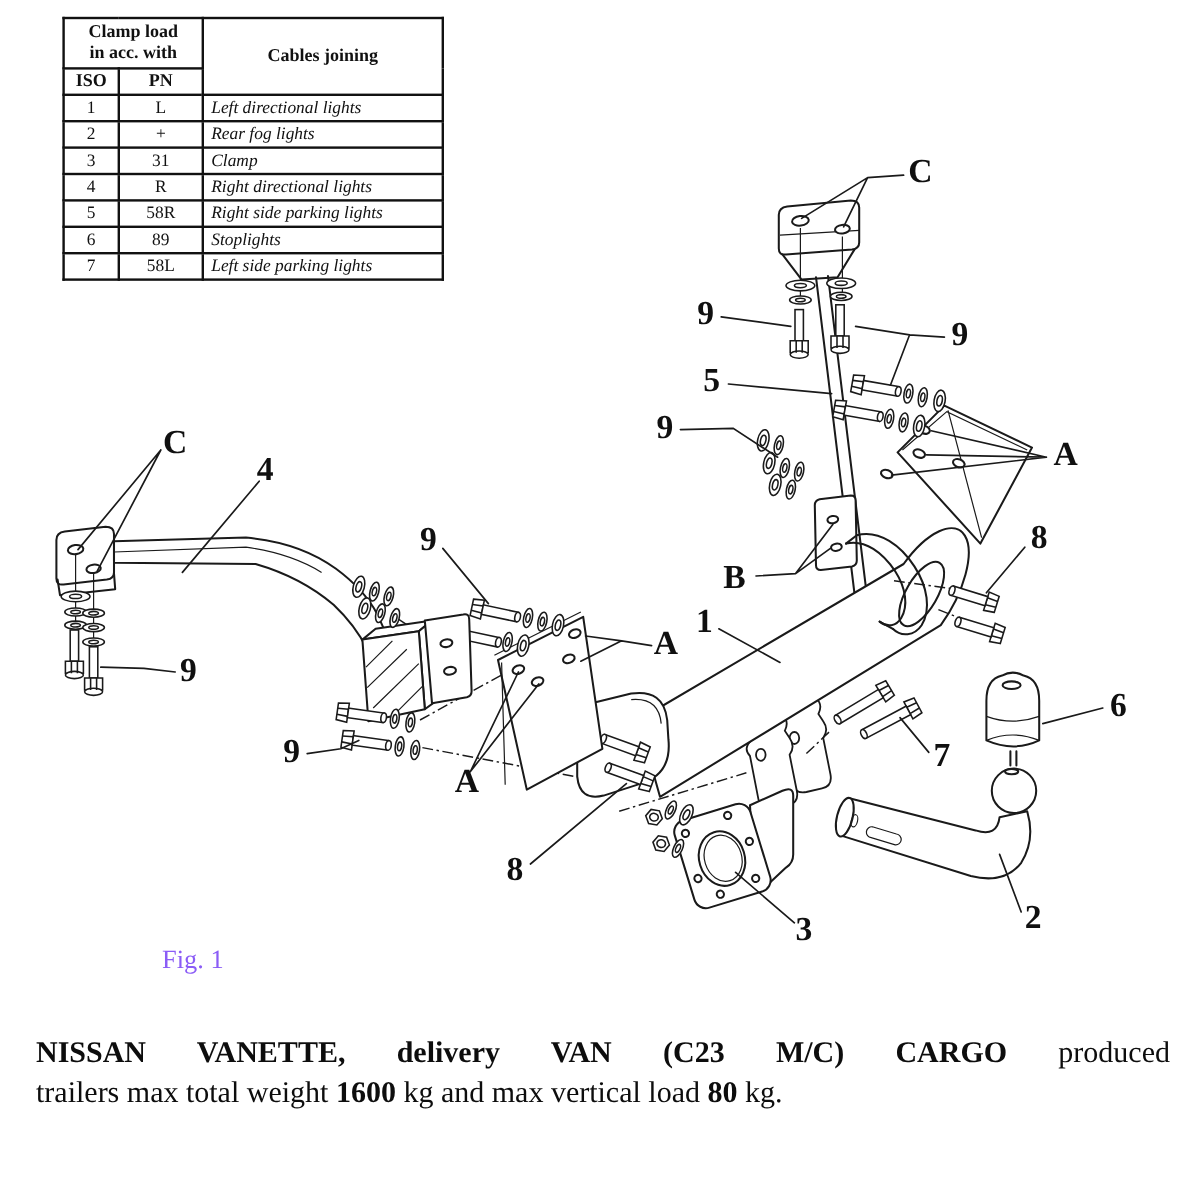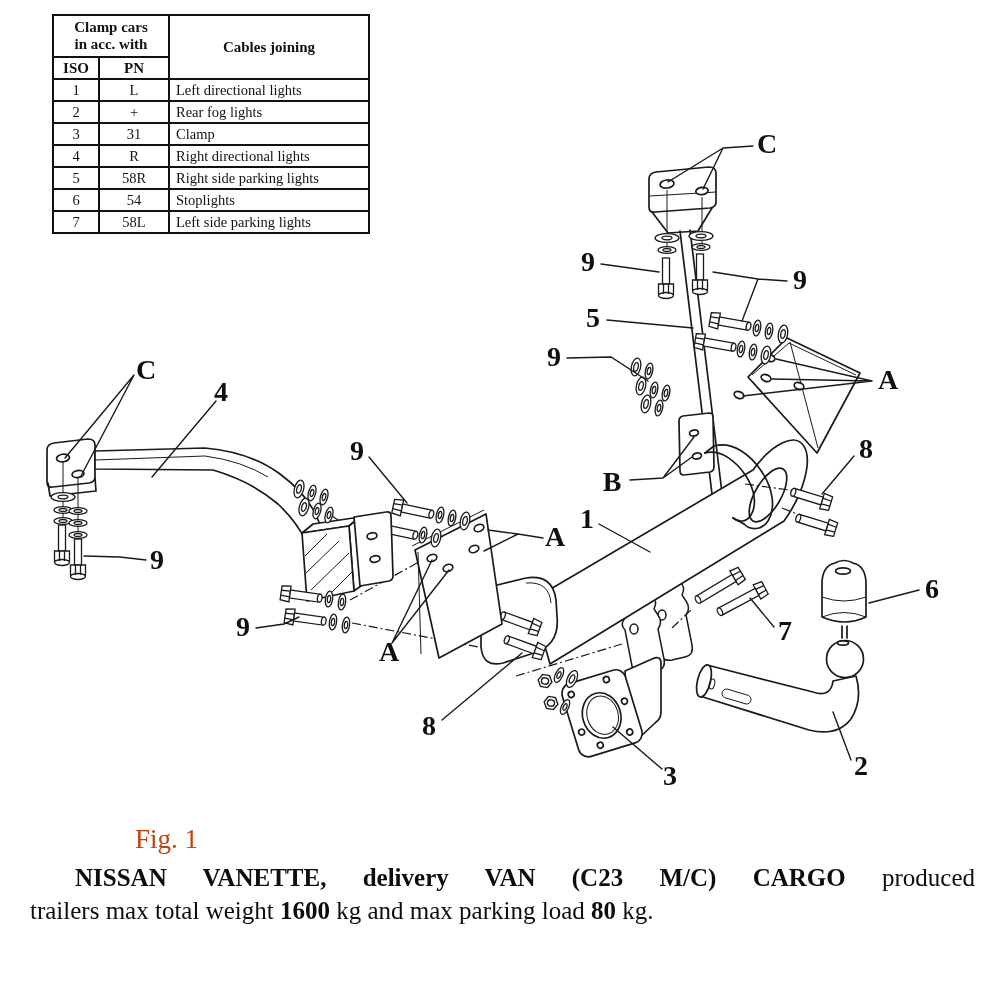--- a/index.html
+++ b/index.html
@@ -8,58 +8,58 @@
 
   
   .clamp-table{position:absolute;left:52px;top:14px;border-collapse:collapse;
                font-family:"Liberation Serif","DejaVu Serif",serif;color:#111;table-layout:fixed;}
   .clamp-table th,.clamp-table td{border:2px solid #111;padding:0;line-height:1.12;}
   .clamp-table th{font-size:15px;font-weight:bold;text-align:center;}
   .clamp-table td{font-size:14.5px;height:20px;}
   .clamp-table .hrow1{height:42px;}
   .clamp-table .hrow2 th{height:20px;}
   .clamp-table td.c{text-align:center;}
-  .clamp-table td.l{text-align:left;padding-left:6px;}
+  .clamp-table td.l{text-align:left;padding-left:6px;font-style:italic;}
 
   
   #diagram{position:absolute;left:0;top:0;width:1000px;height:1002px;}
   #diagram svg{position:absolute;left:0;top:0;}
   #callout-layer{position:absolute;left:0;top:0;width:1000px;height:1002px;pointer-events:none;}
   .callout{position:absolute;transform:translate(-50%,-54%);font-weight:bold;font-size:28px;
            font-family:"Liberation Serif","DejaVu Serif",serif;color:#101010;white-space:nowrap;}
 
   .ln{fill:none;stroke:#1a1a1a;stroke-width:1.7;stroke-linejoin:round;stroke-linecap:round;}
   .fw{fill:#ffffff;stroke:#1a1a1a;stroke-width:1.7;stroke-linejoin:round;}
   .thin{fill:none;stroke:#1a1a1a;stroke-width:1;}
   .lead{fill:none;stroke:#1a1a1a;stroke-width:1.4;stroke-linecap:round;}
   .dd{fill:none;stroke:#1a1a1a;stroke-width:1.2;stroke-dasharray:9 3 2 3;}
 
   
-  #fig-caption{position:absolute;left:135px;top:824px;font-size:27px;color:#c2410c;}
+  #fig-caption{position:absolute;left:135px;top:787px;font-size:22px;color:#8b5cf6;}
   #footer-text{position:absolute;left:30px;top:861px;width:945px;font-size:25px;line-height:33px;color:#0d0d0d;}
   .footer-line{text-align:justify;}
-  .footer-line.justify{text-align-last:justify;margin-left:45px;}
+  .footer-line.justify{text-align-last:justify;}
   .footer-line.indent{text-align:left;text-indent:105px;}
   .footer-line.plain{text-align:left;}
 </style>
 </head>
 <body>
 
 <div id="page">
 
   <table class="clamp-table">
     <colgroup>
         <col style="width:46px">
         <col style="width:70px">
         <col style="width:200px">
       </colgroup>
     <thead>
       <tr class="hrow1">
         <th colspan="2">
-          <div>Clamp cars</div>
+          <div>Clamp load</div>
           <div>in acc. with</div>
         </th>
         <th rowspan="2">Cables joining</th>
       </tr>
       <tr class="hrow2">
         <th>ISO</th>
         <th>PN</th>
       </tr>
     </thead>
     <tbody>
@@ -83,21 +83,21 @@
           <td class="c">R</td>
           <td class="l">Right directional lights</td>
         </tr>
         <tr>
           <td class="c">5</td>
           <td class="c">58R</td>
           <td class="l">Right side parking lights</td>
         </tr>
         <tr>
           <td class="c">6</td>
-          <td class="c">54</td>
+          <td class="c">89</td>
           <td class="l">Stoplights</td>
         </tr>
         <tr>
           <td class="c">7</td>
           <td class="c">58L</td>
           <td class="l">Left side parking lights</td>
         </tr>
       </tbody>
   </table>
 
@@ -392,16 +392,16 @@
         <span class="callout" style="left: 429px; top: 727px;">8</span>
         <span class="callout" style="left: 670px; top: 777px;">3</span>
         <span class="callout" style="left: 861px; top: 767px;">2</span>
       </div>
   </div>
 
   <div id="fig-caption">Fig. 1</div>
 
   <div id="footer-text">
       <div class="footer-line justify"><b>NISSAN VANETTE, delivery VAN (C23 M/C) CARGO</b><span> produced</span></div>
-      <div class="footer-line plain"><span>trailers max total weight </span><b>1600</b><span> kg and max parking load </span><b>80</b><span> kg.</span></div>
+      <div class="footer-line plain"><span>trailers max total weight </span><b>1600</b><span> kg and max vertical load </span><b>80</b><span> kg.</span></div>
     </div>
 
 </div>
 
 </body></html>

